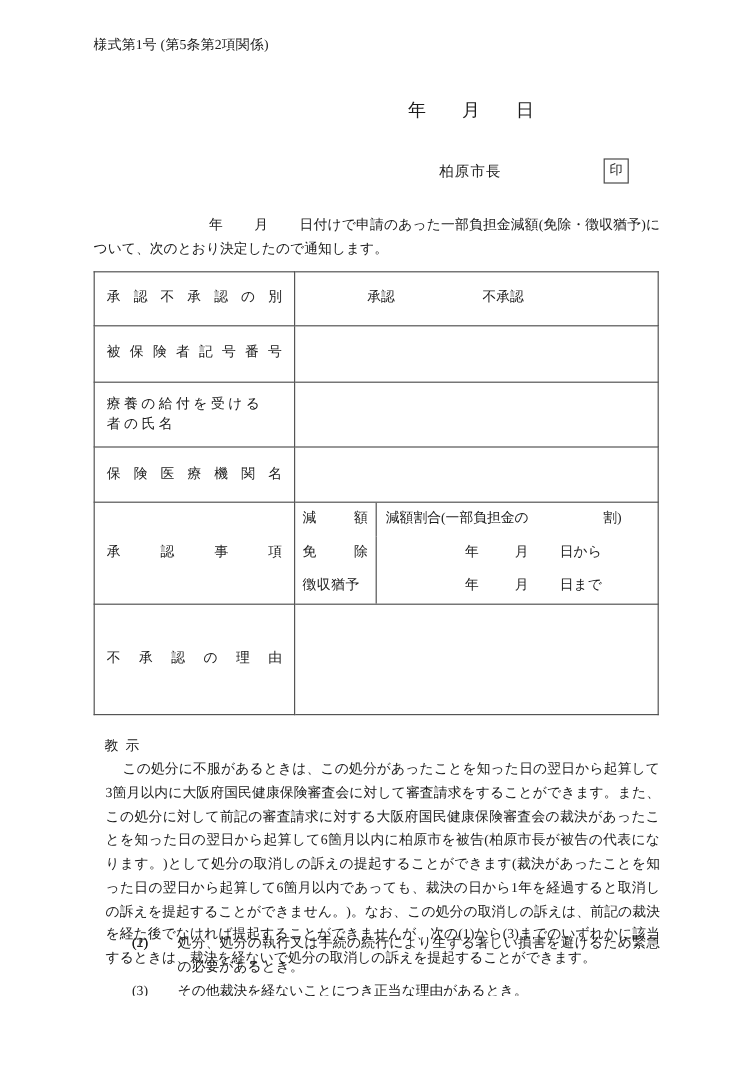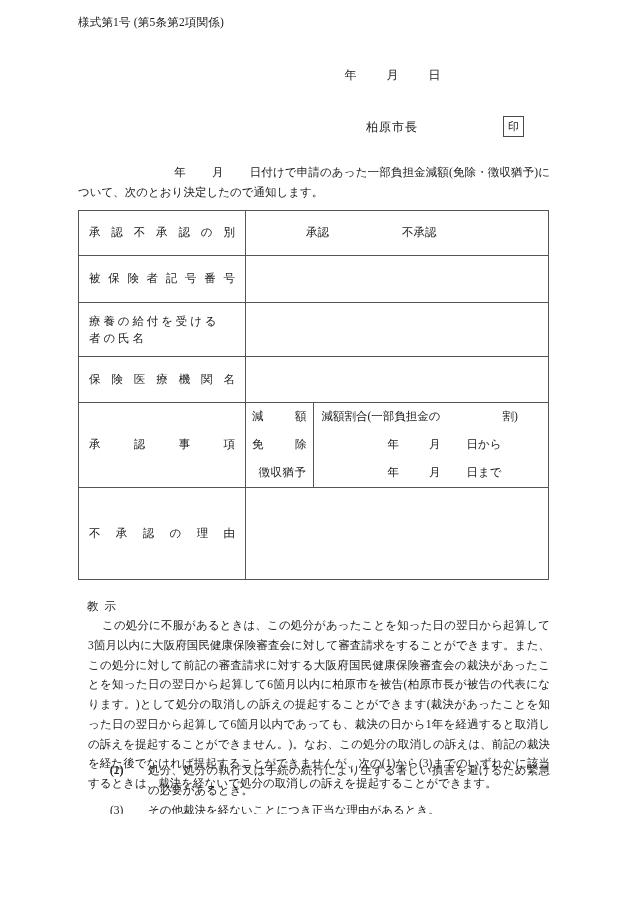--- a/index.html
+++ b/index.html
@@ -12,21 +12,21 @@
     height: 903px;
     position: relative;
     font-family: "Liberation Serif", "DejaVu Serif", serif;
     color: #1a1a1a;
     font-size: 11.5px;
     line-height: 1.55;
     -webkit-font-smoothing: antialiased;
   }
   .page {
     position: absolute;
-    left: 0; top: 0;
+    left: 0; top: 16px;
     width: 630px;
     height: 814px;
     box-sizing: border-box;
     padding: 16px;
     overflow: hidden;
   }
 
   
   .form-no {
     position: absolute;
@@ -45,21 +45,21 @@
     font-size: 12.5px;
     letter-spacing: 0.3px;
     white-space: nowrap;
   }
   .date-line {
     position: absolute;
     left: 0;
     top: 66px;
     width: 630px;
     text-align: center;
-    font-size: 12px;
+    font-size: 15px;
     white-space: nowrap;
   }
   .date-line .seg { display: inline-block; }
   .date-line .gap-wide { display: inline-block; width: 30px; }
   .date-line .lead { display: inline-block; width: 155px; }
 
   .issuer {
     position: absolute;
     left: 366px;
     top: 118px;
@@ -156,21 +156,21 @@
     border-right: 1px solid #555555 !important;
     padding: 2px 6px 2px 6px !important;
     box-sizing: border-box;
   }
   .sub-key-spread {
     display: flex;
     justify-content: space-between;
   }
   .sub-key-plain {
     display: block;
-    text-align: right;
+    text-align: left;
     letter-spacing: 0.5px;
   }
   .sub-val {
     padding: 2px 6px 2px 8px !important;
     white-space: nowrap;
   }
   .sub-val .rate-gap { display: inline-block; width: 62px; }
   .sub-val .d-lead { display: inline-block; width: 66px; }
   .sub-val .d-gap { display: inline-block; width: 30px; }
   .sub-val .d-gap2 { display: inline-block; width: 26px; }

